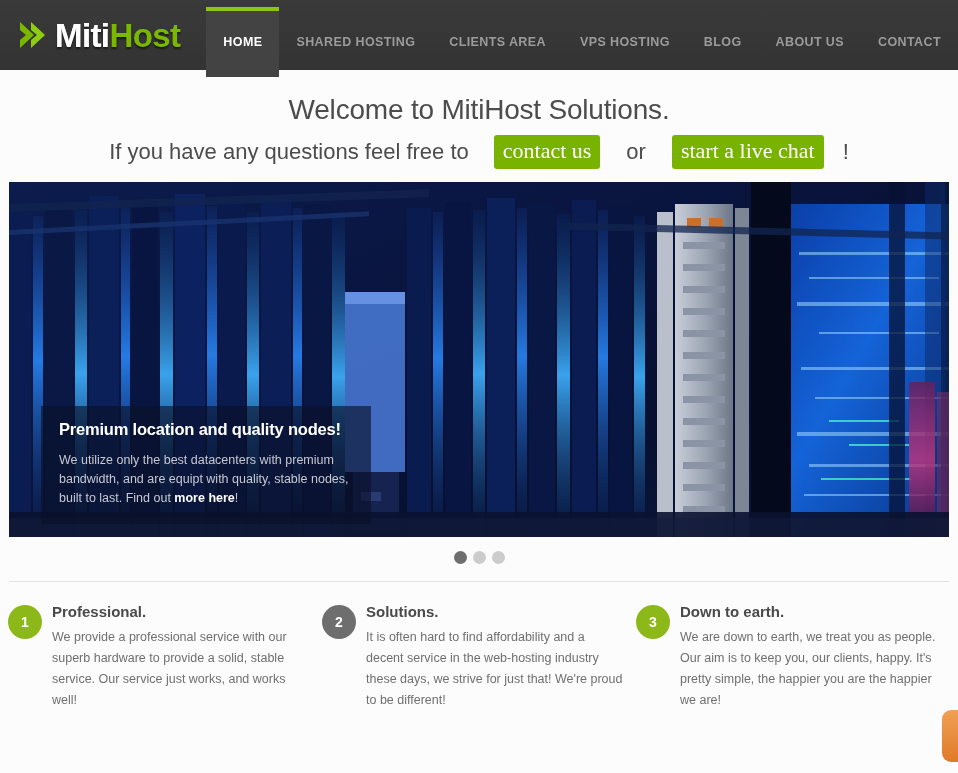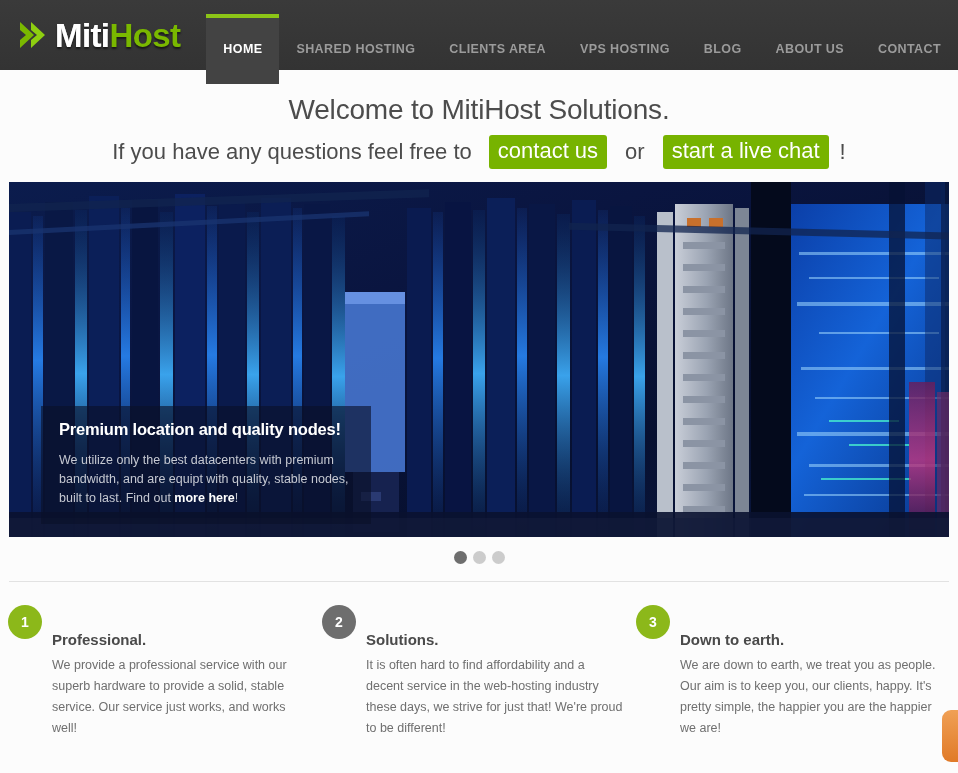--- a/index.html
+++ b/index.html
@@ -12,21 +12,21 @@
   }
 
   
   .header {
     position: relative;
     width: 958px;
     height: 70px;
     background: #363636;
     background: linear-gradient(180deg, #3a3a3a 0%, #333333 100%);
     display: flex;
-    align-items: flex-end;
+    align-items: center;
   }
   .logo-wrap {
     display: flex;
     align-items: center;
     padding-left: 18px;
     width: 260px;
     height: 70px;
   }
   .logo-arrow {
     width: 34px;
@@ -109,21 +109,22 @@
   .welcome-sub .txt { padding: 0 6px 0 0; }
   .pill {
     display: inline-block;
     background: #77b300;
     color: #ffffff;
     padding: 2px 9px 4px 9px;
     border-radius: 3px;
     font-size: 22px;
     line-height: 1.25;
     cursor: pointer;
-    margin: 0 0;
+    margin: 0 8px;
+    font-family: Liberation Serif, serif;
   }
   .or-txt { padding: 0 7px; }
 
   
   .slider {
     position: relative;
     margin: 13px auto 0 auto;
     width: 940px;
     height: 355px;
     overflow: hidden;
@@ -197,21 +198,21 @@
     border-radius: 50%;
     color: #ffffff;
     font-size: 14px;
     font-weight: bold;
     display: flex;
     align-items: center;
     justify-content: center;
     margin-right: 10px;
     margin-top: 2px;
   }
-  .fbody { flex: 1; margin-top: 28px; }
+  .fbody { flex: 1; }
   .fbody h4 {
     font-size: 15px;
     font-weight: bold;
     color: #4a4a4a;
     margin-bottom: 7px;
   }
   .fbody p {
     font-size: 12.5px;
     line-height: 21px;
     color: #6f6f6f;

